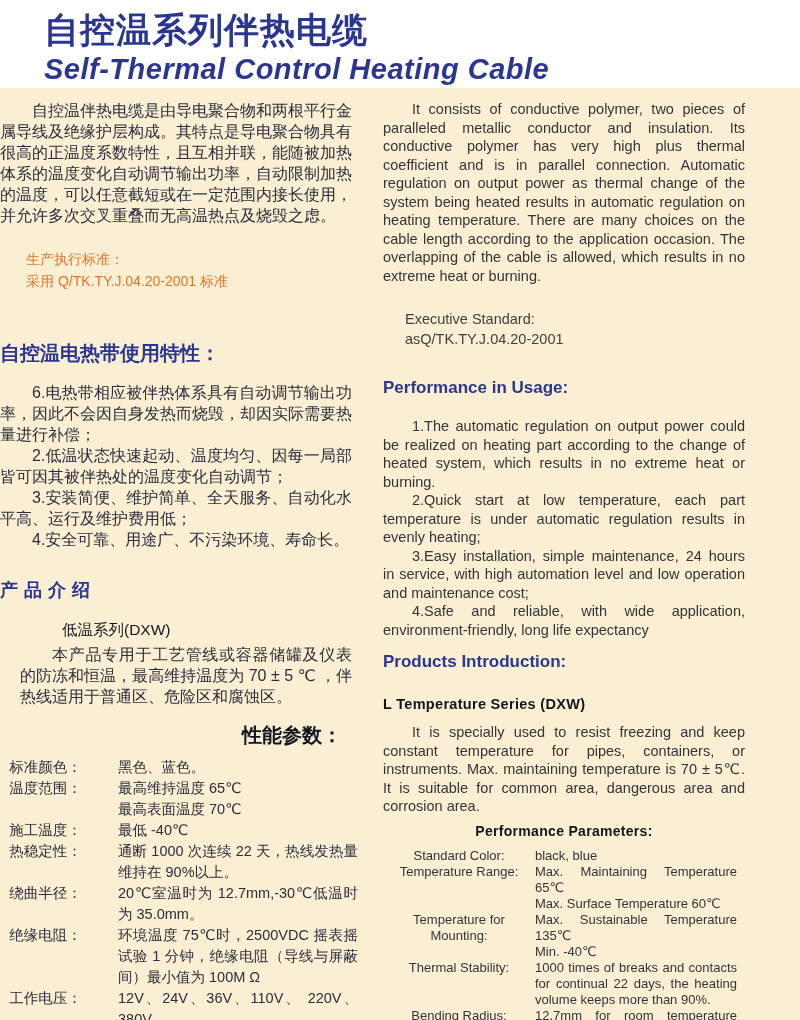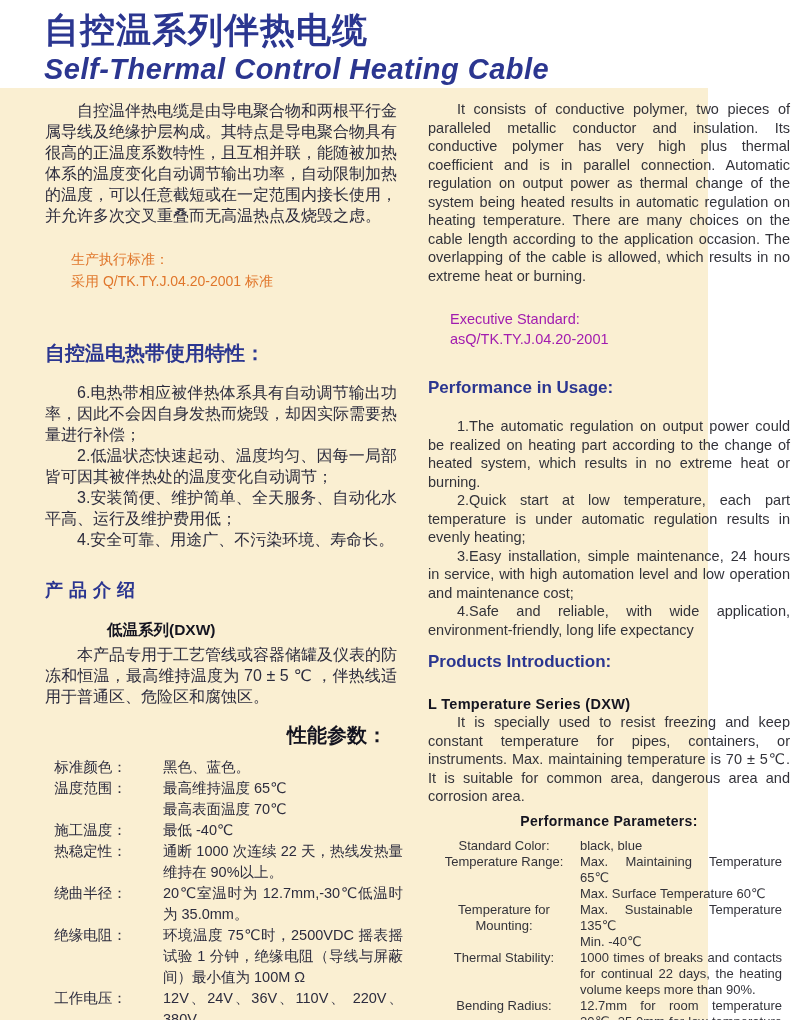--- a/index.html
+++ b/index.html
@@ -27,24 +27,23 @@
     font-size: 29px;
     font-weight: bold;
     font-style: italic;
     line-height: 34px;
     letter-spacing: 0.5px;
   }
 
   
   .content {
     background: #faefd2;
-    width: 708px;
+    width: 800px;
     height: 932px;
     display: flex;
-    padding-left: 45px;
   }
   .col { display: block; }
   .col-left  { width: 352px; margin-right: 31px; }
   .col-right { width: 362px; }
 
   p { margin: 0; }
 
   
   .zh-body {
     color: #2c2c3e;
@@ -55,21 +54,21 @@
   .indent2 { text-indent: 2em; }
 
   .standards-zh {
     margin: 22px 0 0 26px;
     color: #e0762b;
     font-size: 14px;
     line-height: 22px;
   }
   .standards-en {
     margin: 24px 0 0 22px;
-    color: #a21caf;
+    color: #404040;
     font-size: 14.5px;
     line-height: 20px;
   }
 
   .sec-heading-zh {
     margin-top: 50px;
     color: #2b3690;
     font-size: 20px;
     font-weight: bold;
     line-height: 22px;
@@ -99,33 +98,33 @@
     color: #2b3690;
     font-size: 17px;
     font-weight: bold;
     line-height: 22px;
   }
 
   .series-heading-zh {
     margin: 18px 0 0 62px;
     color: #141420;
     font-size: 15.5px;
-    font-weight: bold;
+    font-weight: normal;
     line-height: 20px;
   }
   .series-heading-en {
     margin-top: 22px;
     color: #141420;
     font-size: 14.5px;
     font-weight: bold;
     line-height: 18px;
     letter-spacing: 0.3px;
   }
-  .series-desc-zh { margin-top: 4px; }
-  .series-desc-en { }
+  .series-desc-zh { margin-top: 4px; margin-left: 20px; }
+  .series-desc-en { margin-top: 10px; }
 
   .en-body {
     color: #33333a;
     font-size: 14.5px;
     line-height: 18.5px;
     text-align: justify;
   }
 
   .params-heading-zh {
     margin: 18px 10px 0 0;

